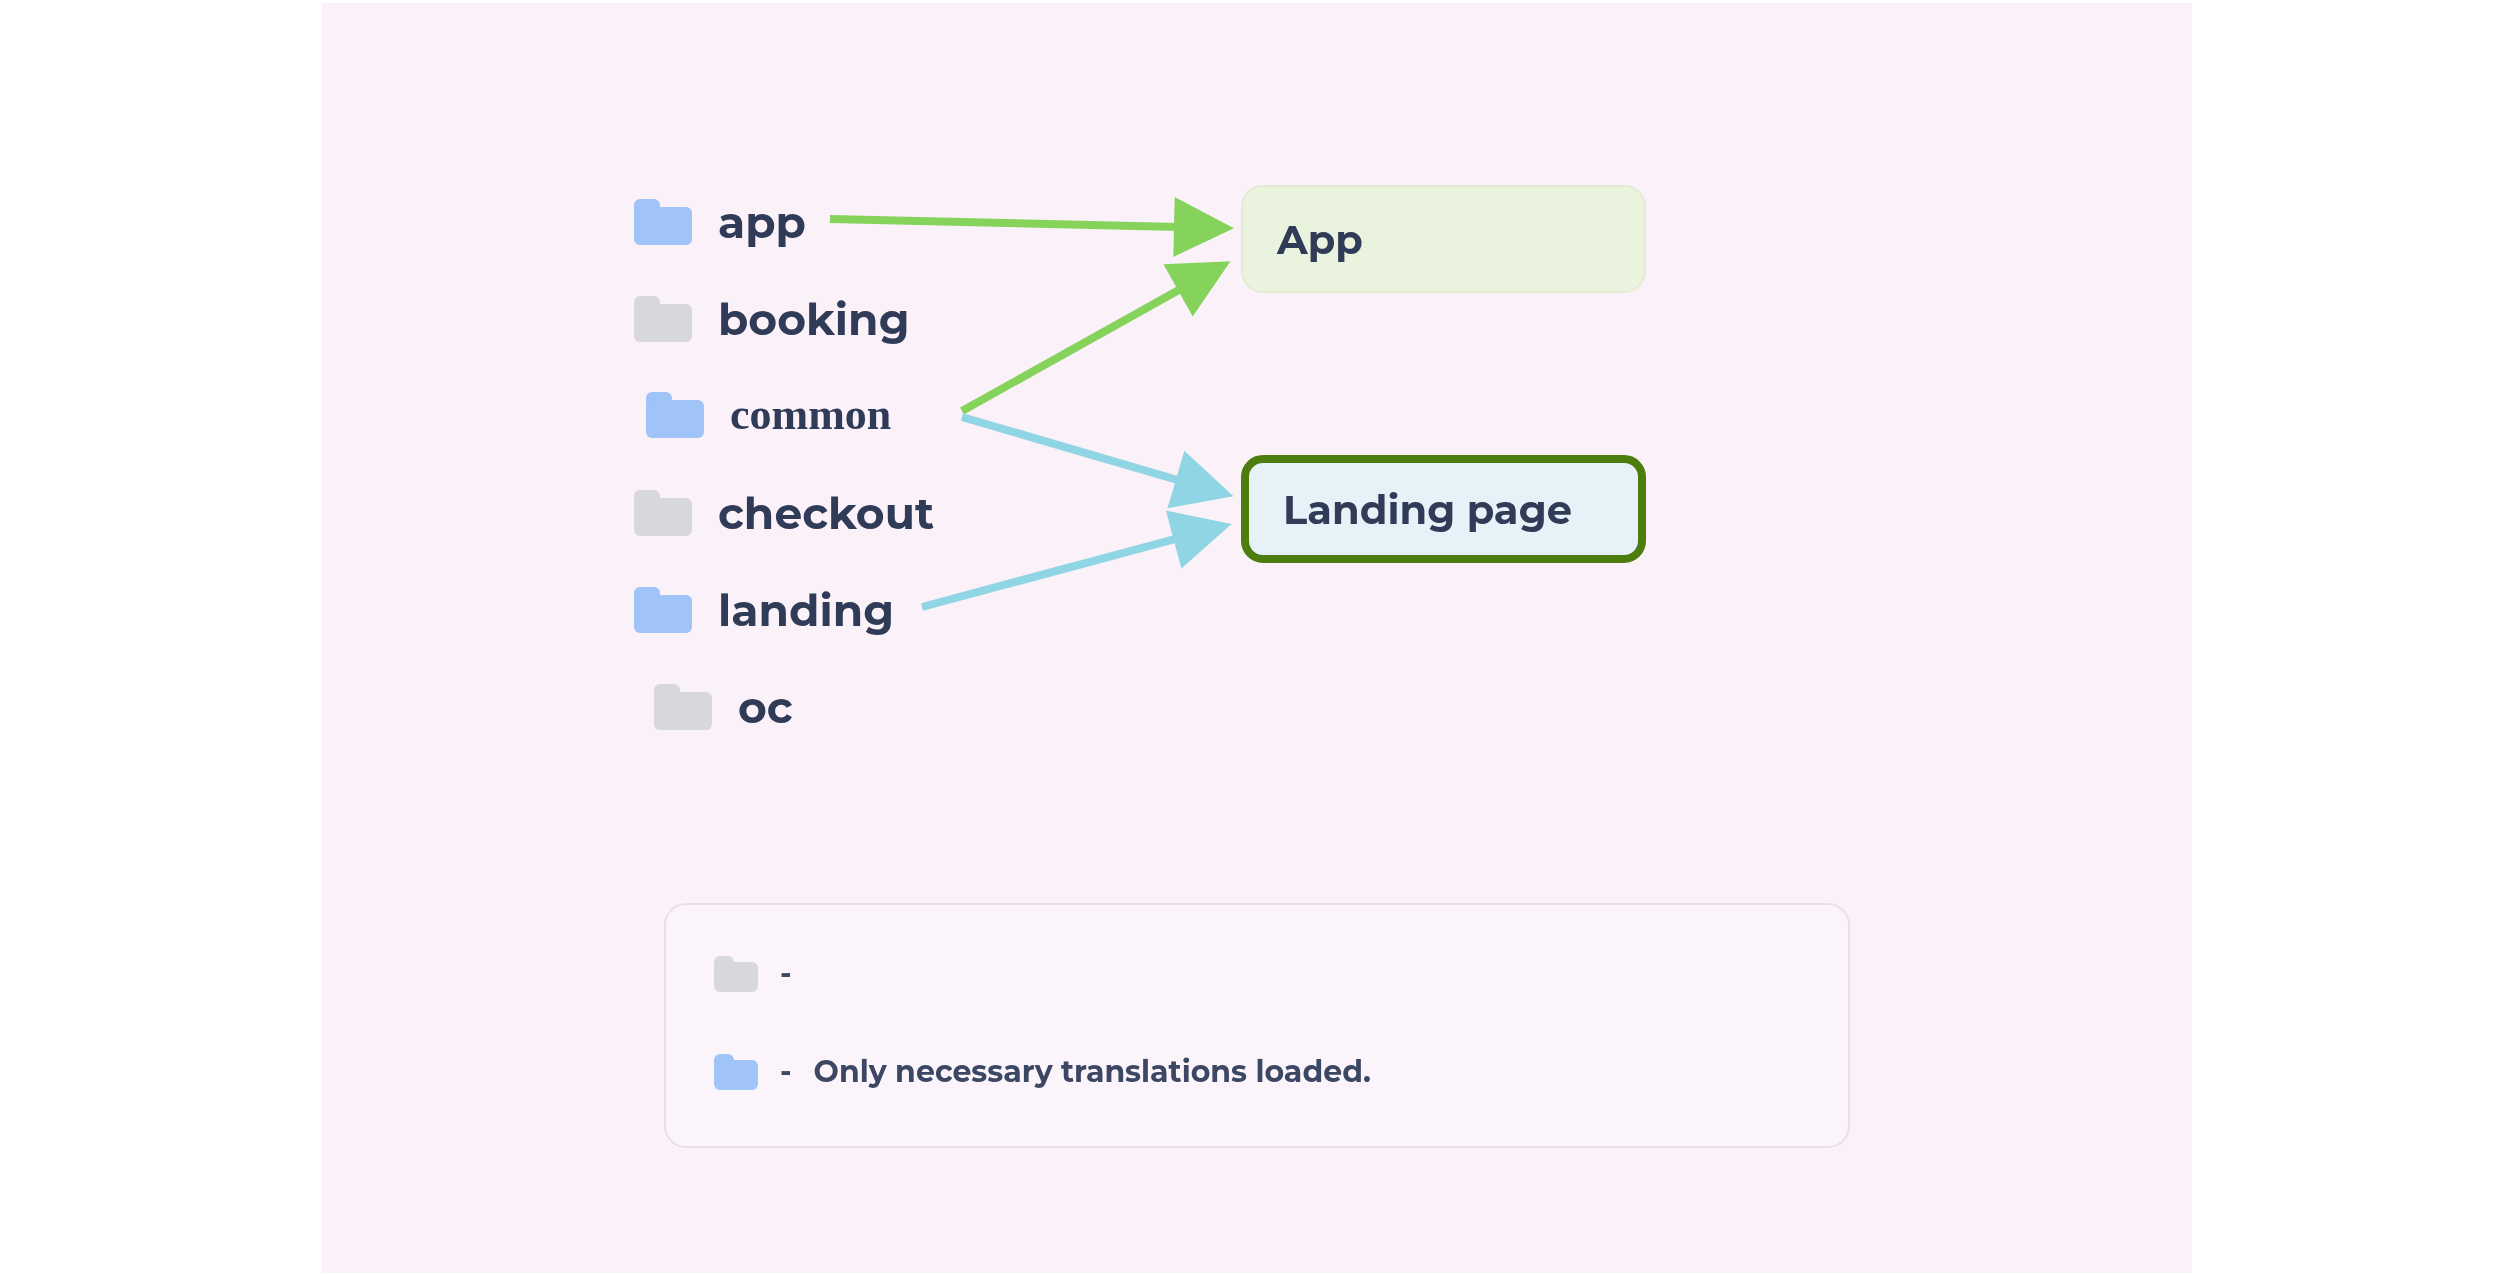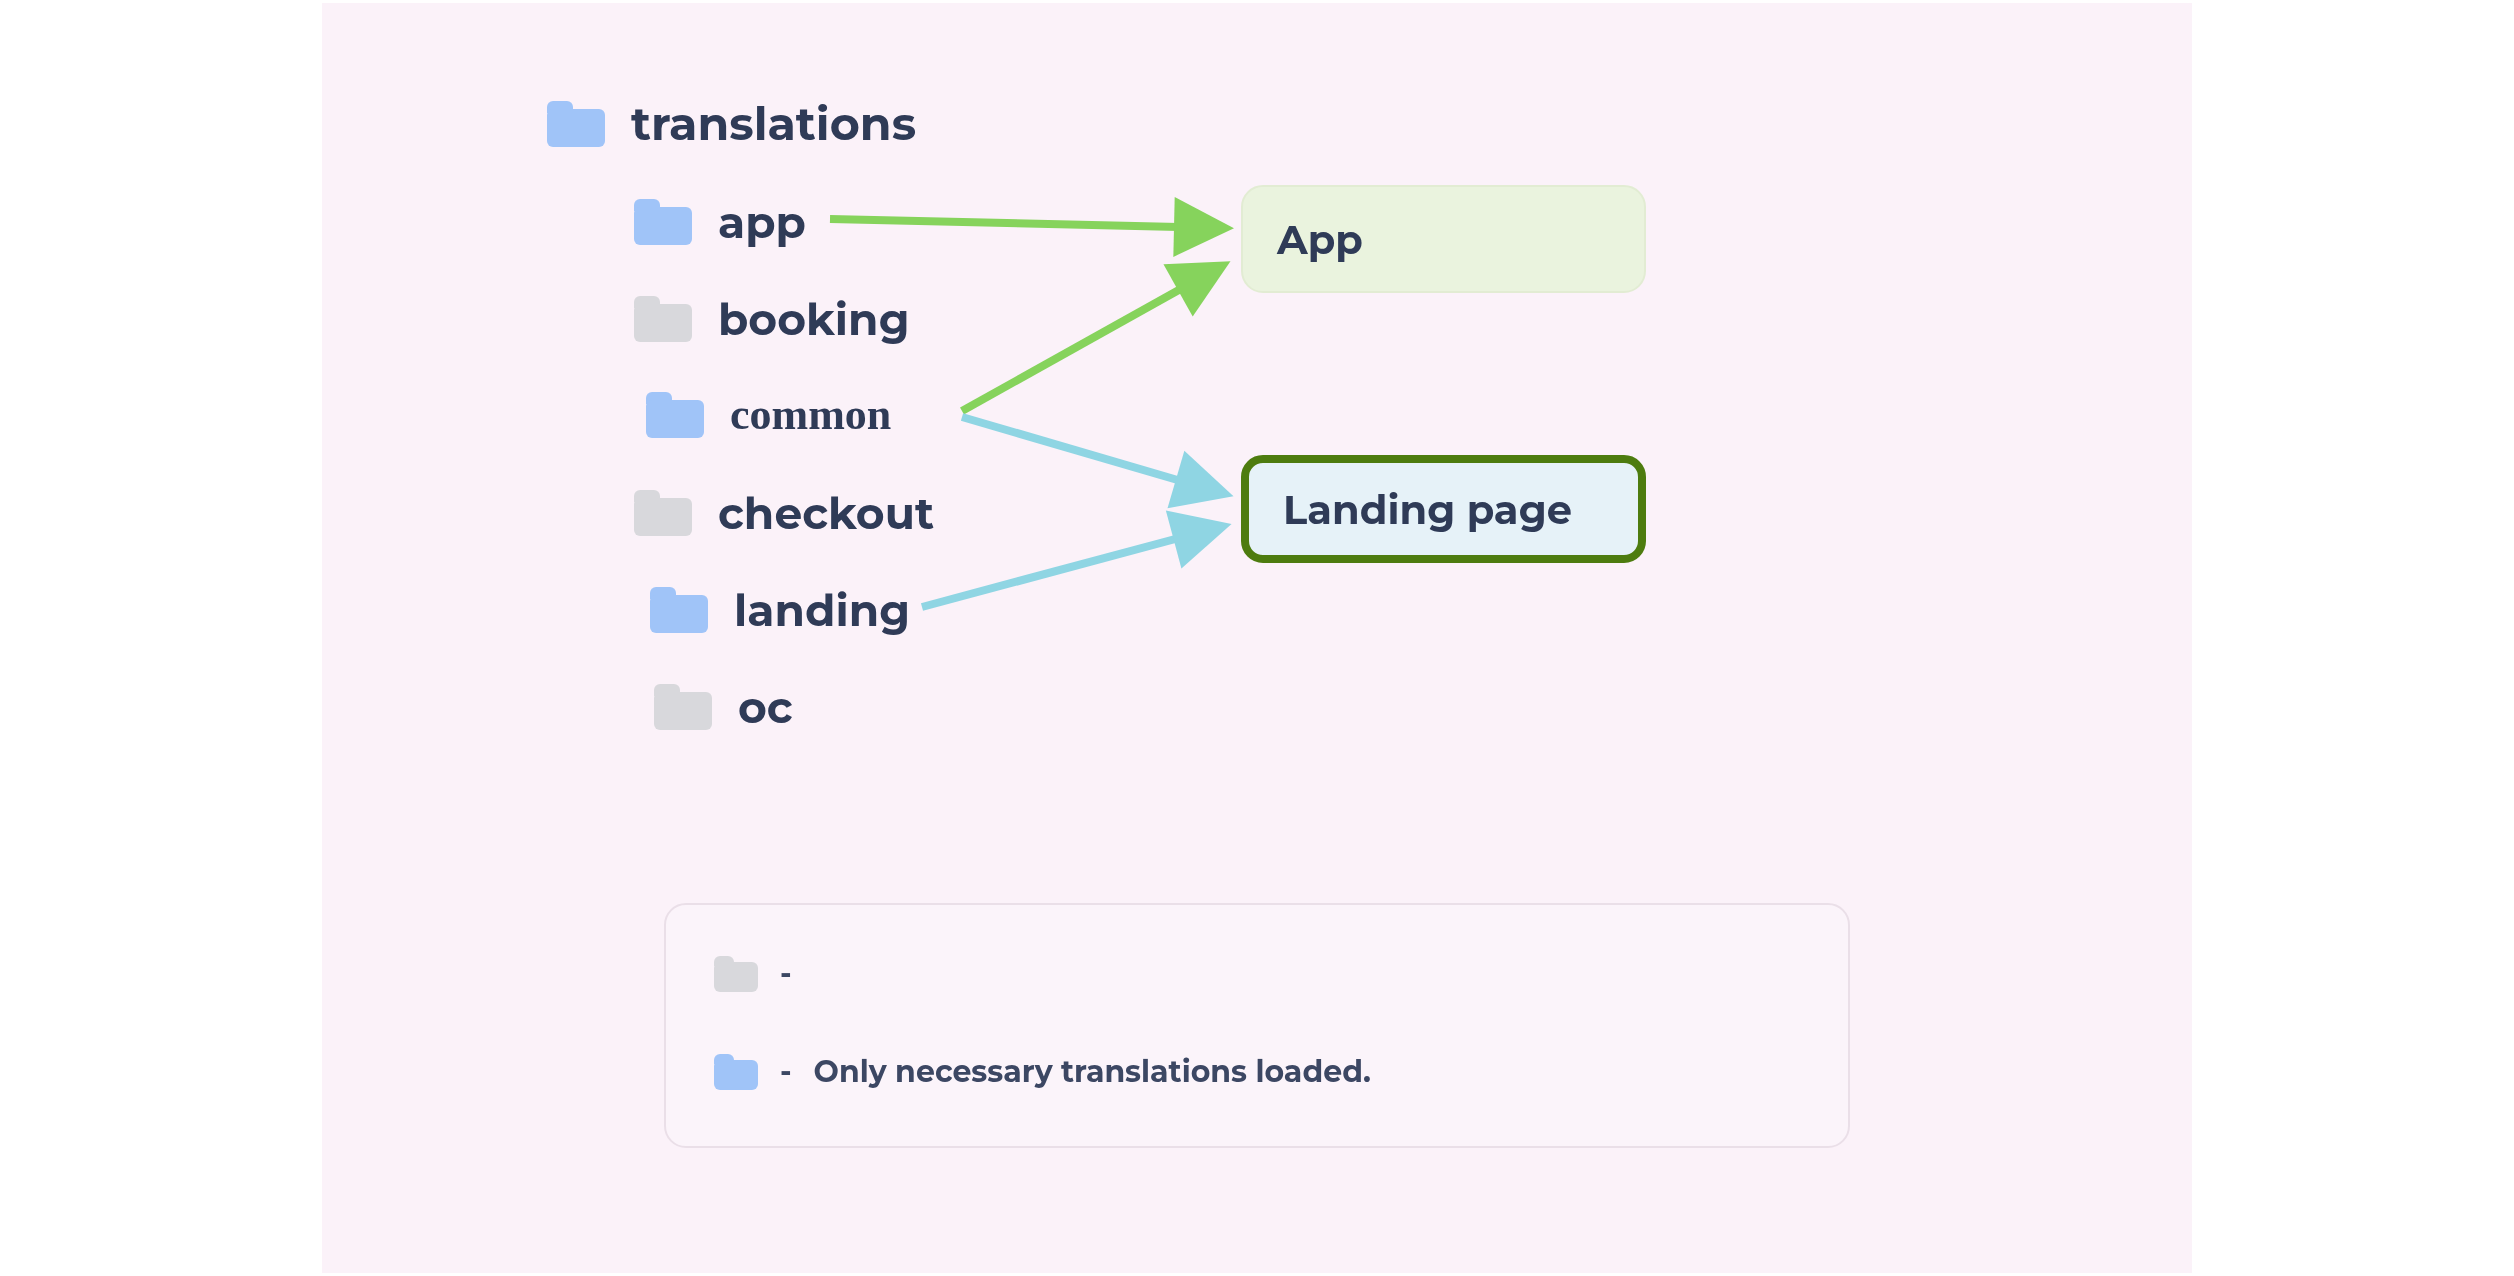--- a/index.html
+++ b/index.html
@@ -44,42 +44,38 @@
   .legend .lrow{position:absolute;display:flex;align-items:center;gap:22px;font-weight:700;font-size:30px;color:#3c4763;}
   .legend .dash{font-weight:700;}
 
   svg.arrows{position:absolute;left:0;top:0;overflow:visible;}
 </style>
 </head>
 <body>
 
 <div class="stage">
 
-  <div class="row root" style="left:225px;top:92px;">
-    <span class="folder blue"></span>
-    <span class="label">translations</span>
-  </div>
 
   <div class="row" style="left:312px;top:192px;">
     <span class="folder blue"></span>
     <span class="label">app</span>
   </div>
   <div class="row" style="left:312px;top:289px;">
     <span class="folder grey"></span>
     <span class="label">booking</span>
   </div>
   <div class="row" style="left:324px;top:386px;font-family:Liberation Serif, serif;">
     <span class="folder blue"></span>
     <span class="label">common</span>
   </div>
   <div class="row" style="left:312px;top:483px;">
     <span class="folder grey"></span>
     <span class="label">checkout</span>
   </div>
-  <div class="row" style="left:328px;top:580px;">
+  <div class="row" style="left:312px;top:580px;">
     <span class="folder blue"></span>
     <span class="label">landing</span>
   </div>
   <div class="row" style="left:312px;top:677px;padding-left:20px;">
     <span class="folder grey"></span>
     <span class="label">oc</span>
   </div>
 
   <div class="target app" style="left:919px;top:182px;">
     <span>App</span>

